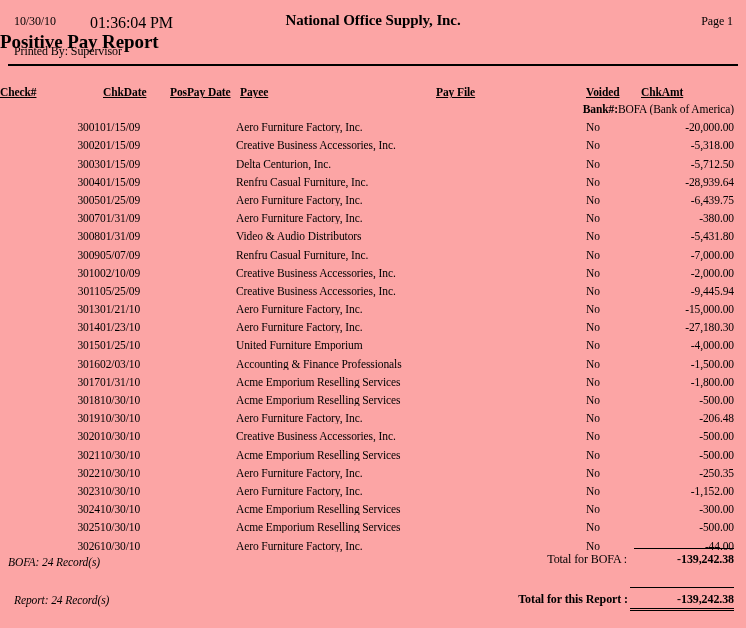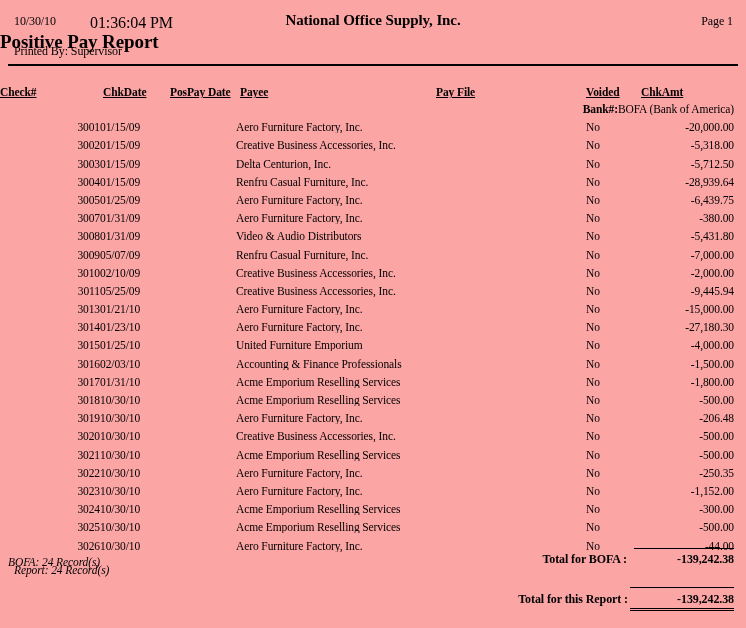--- a/index.html
+++ b/index.html
@@ -58,30 +58,30 @@
   tr.bank-row td { padding-left: 10px; text-align: right; }
   .bank-label { font-weight: bold; display: inline-block; width: 48px; }
   tr.data-row { height: 18.2px; }
   
   .bofa-records {
     position: absolute; top: 556px; left: 8px;
     font-style: italic; font-size: 11.5px;
   }
   .bofa-total-label {
     position: absolute; top: 552px; right: 119px;
-    font-weight: bold; font-size: 12px; margin-left: 21px;
+    font-weight: normal; font-size: 12px; margin-left: 21px;
   }
   .bofa-total-amount {
     position: absolute; top: 548px; right: 12px;
     width: 100px; text-align: right;
     border-top: 1px solid #000; padding-top: 3px;
     font-weight: bold; font-size: 12px;
   }
   .report-records {
-    position: absolute; top: 564px; left: 14px;
+    position: absolute; top: 594px; left: 14px;
     font-style: italic; font-size: 11.5px;
   }
   .report-total-label {
     position: absolute; top: 592px; right: 118px;
     font-weight: bold; font-size: 12px;
   }
   .report-total-amount {
     position: absolute; top: 587px; right: 12px;
     width: 104px; text-align: right;
     border-top: 1px solid #000;

